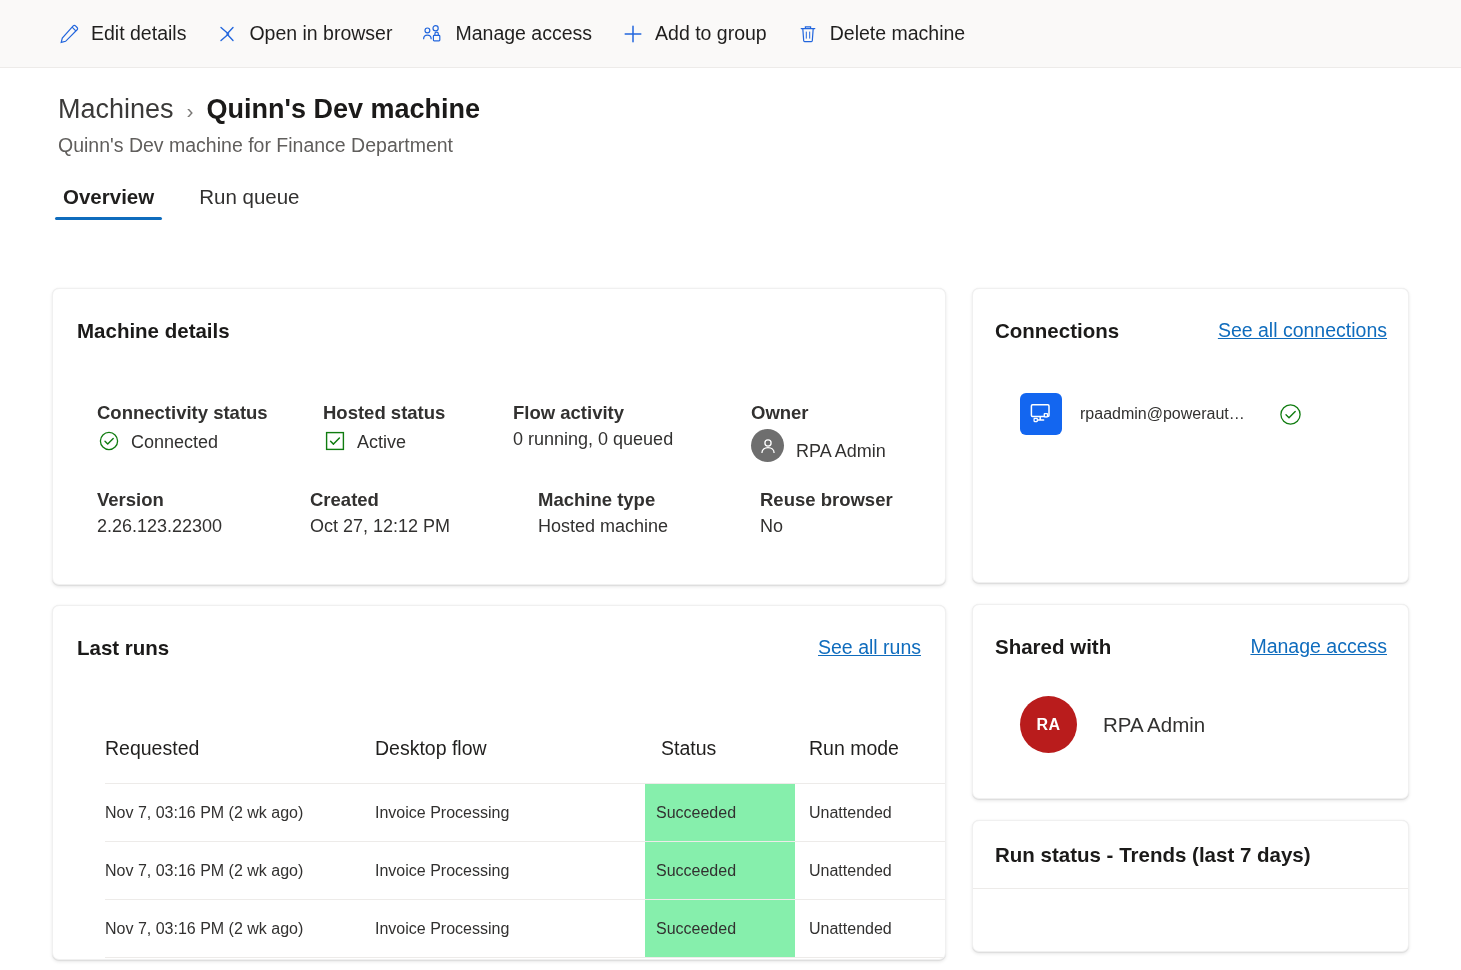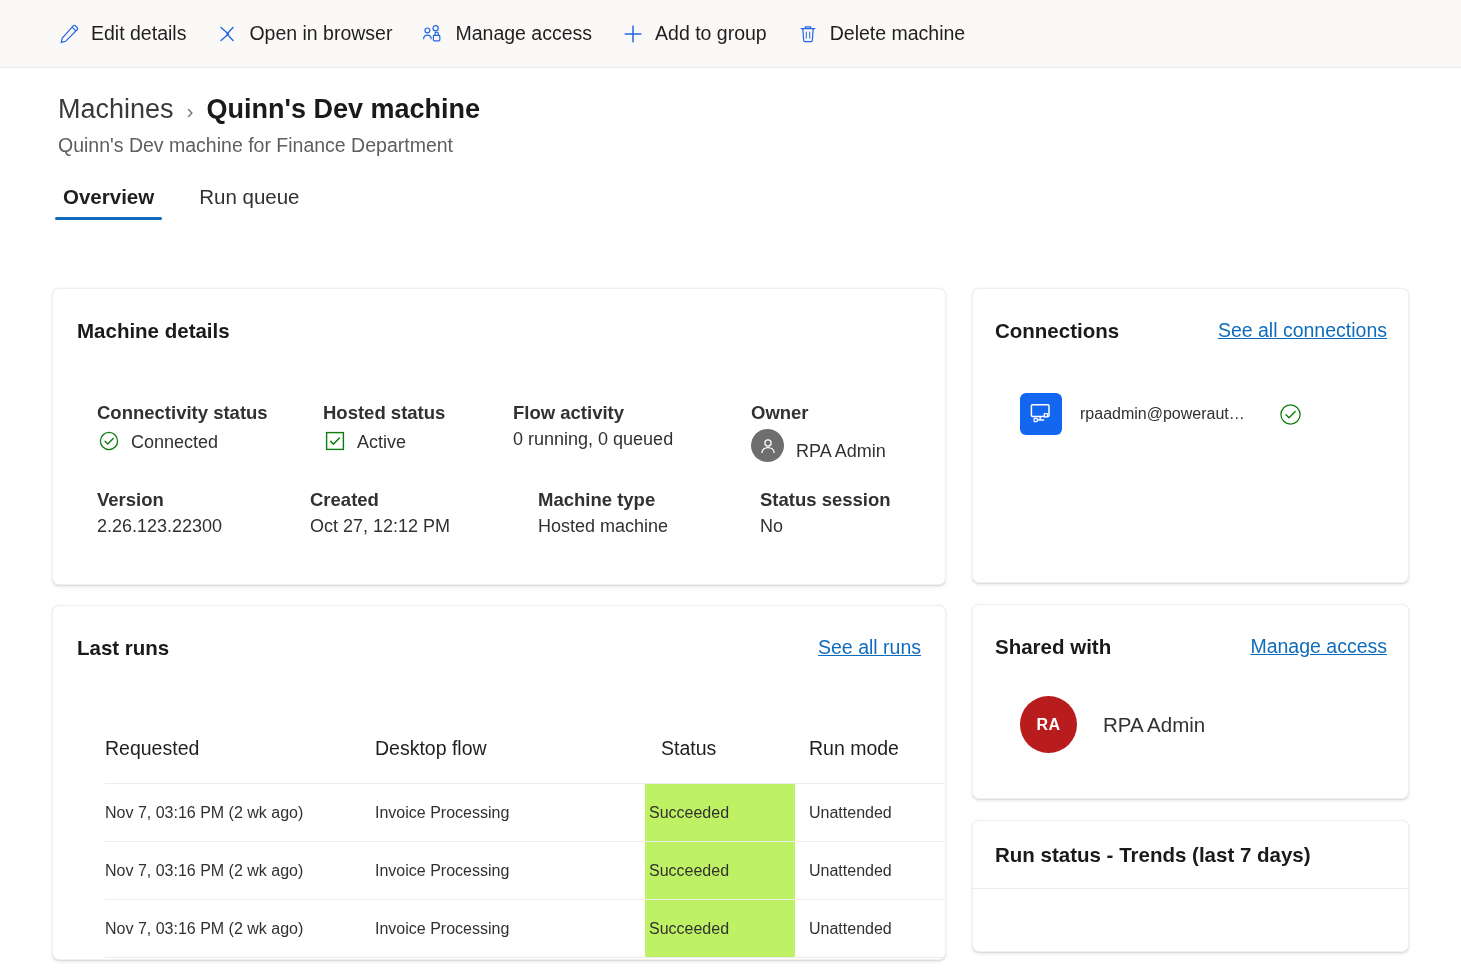--- a/index.html
+++ b/index.html
@@ -168,22 +168,22 @@
     font-size: 16px; color: #323130;
     padding: 20px 0 19px 0;
     border-bottom: 1px solid #edebe9;
     white-space: nowrap;
   }
   .col-requested { width: 270px; }
   .col-flow      { width: 270px; }
   .col-status    { width: 150px; }
   .col-runmode   { width: 190px; }
   .runs-table td.cell-status {
-    background: #bef264;
-    padding-left: 4px;
+    background: #86efac;
+    padding-left: 11px;
   }
   .runs-table th.cell-status { padding-left: 16px; }
   .runs-table td.cell-runmode { padding-left: 14px; }
   .runs-table th.cell-runmode { padding-left: 14px; }
 
   
   #connections-card { height: 295px; padding: 30px 21px 0 22px; overflow: hidden; }
   .conn-list { margin-top: 38px; }
   .conn-row {
     display: flex; align-items: center;
@@ -367,21 +367,21 @@
           </div>
           <div class="detail-cell" style="width:228px">
             <div class="detail-label">Created</div>
             <div class="detail-value">Oct 27, 12:12 PM</div>
           </div>
           <div class="detail-cell" style="width:222px">
             <div class="detail-label">Machine type</div>
             <div class="detail-value">Hosted machine</div>
           </div>
           <div class="detail-cell">
-            <div class="detail-label">Status session</div>
+            <div class="detail-label">Reuse browser</div>
             <div class="detail-value">No</div>
           </div>
         </div>
       </div>
     </div>
 
     <div class="card" id="last-runs-card">
       <div class="card-head-row">
         <span class="card-title">Last runs</span>
         <span class="link">See all runs</span>

